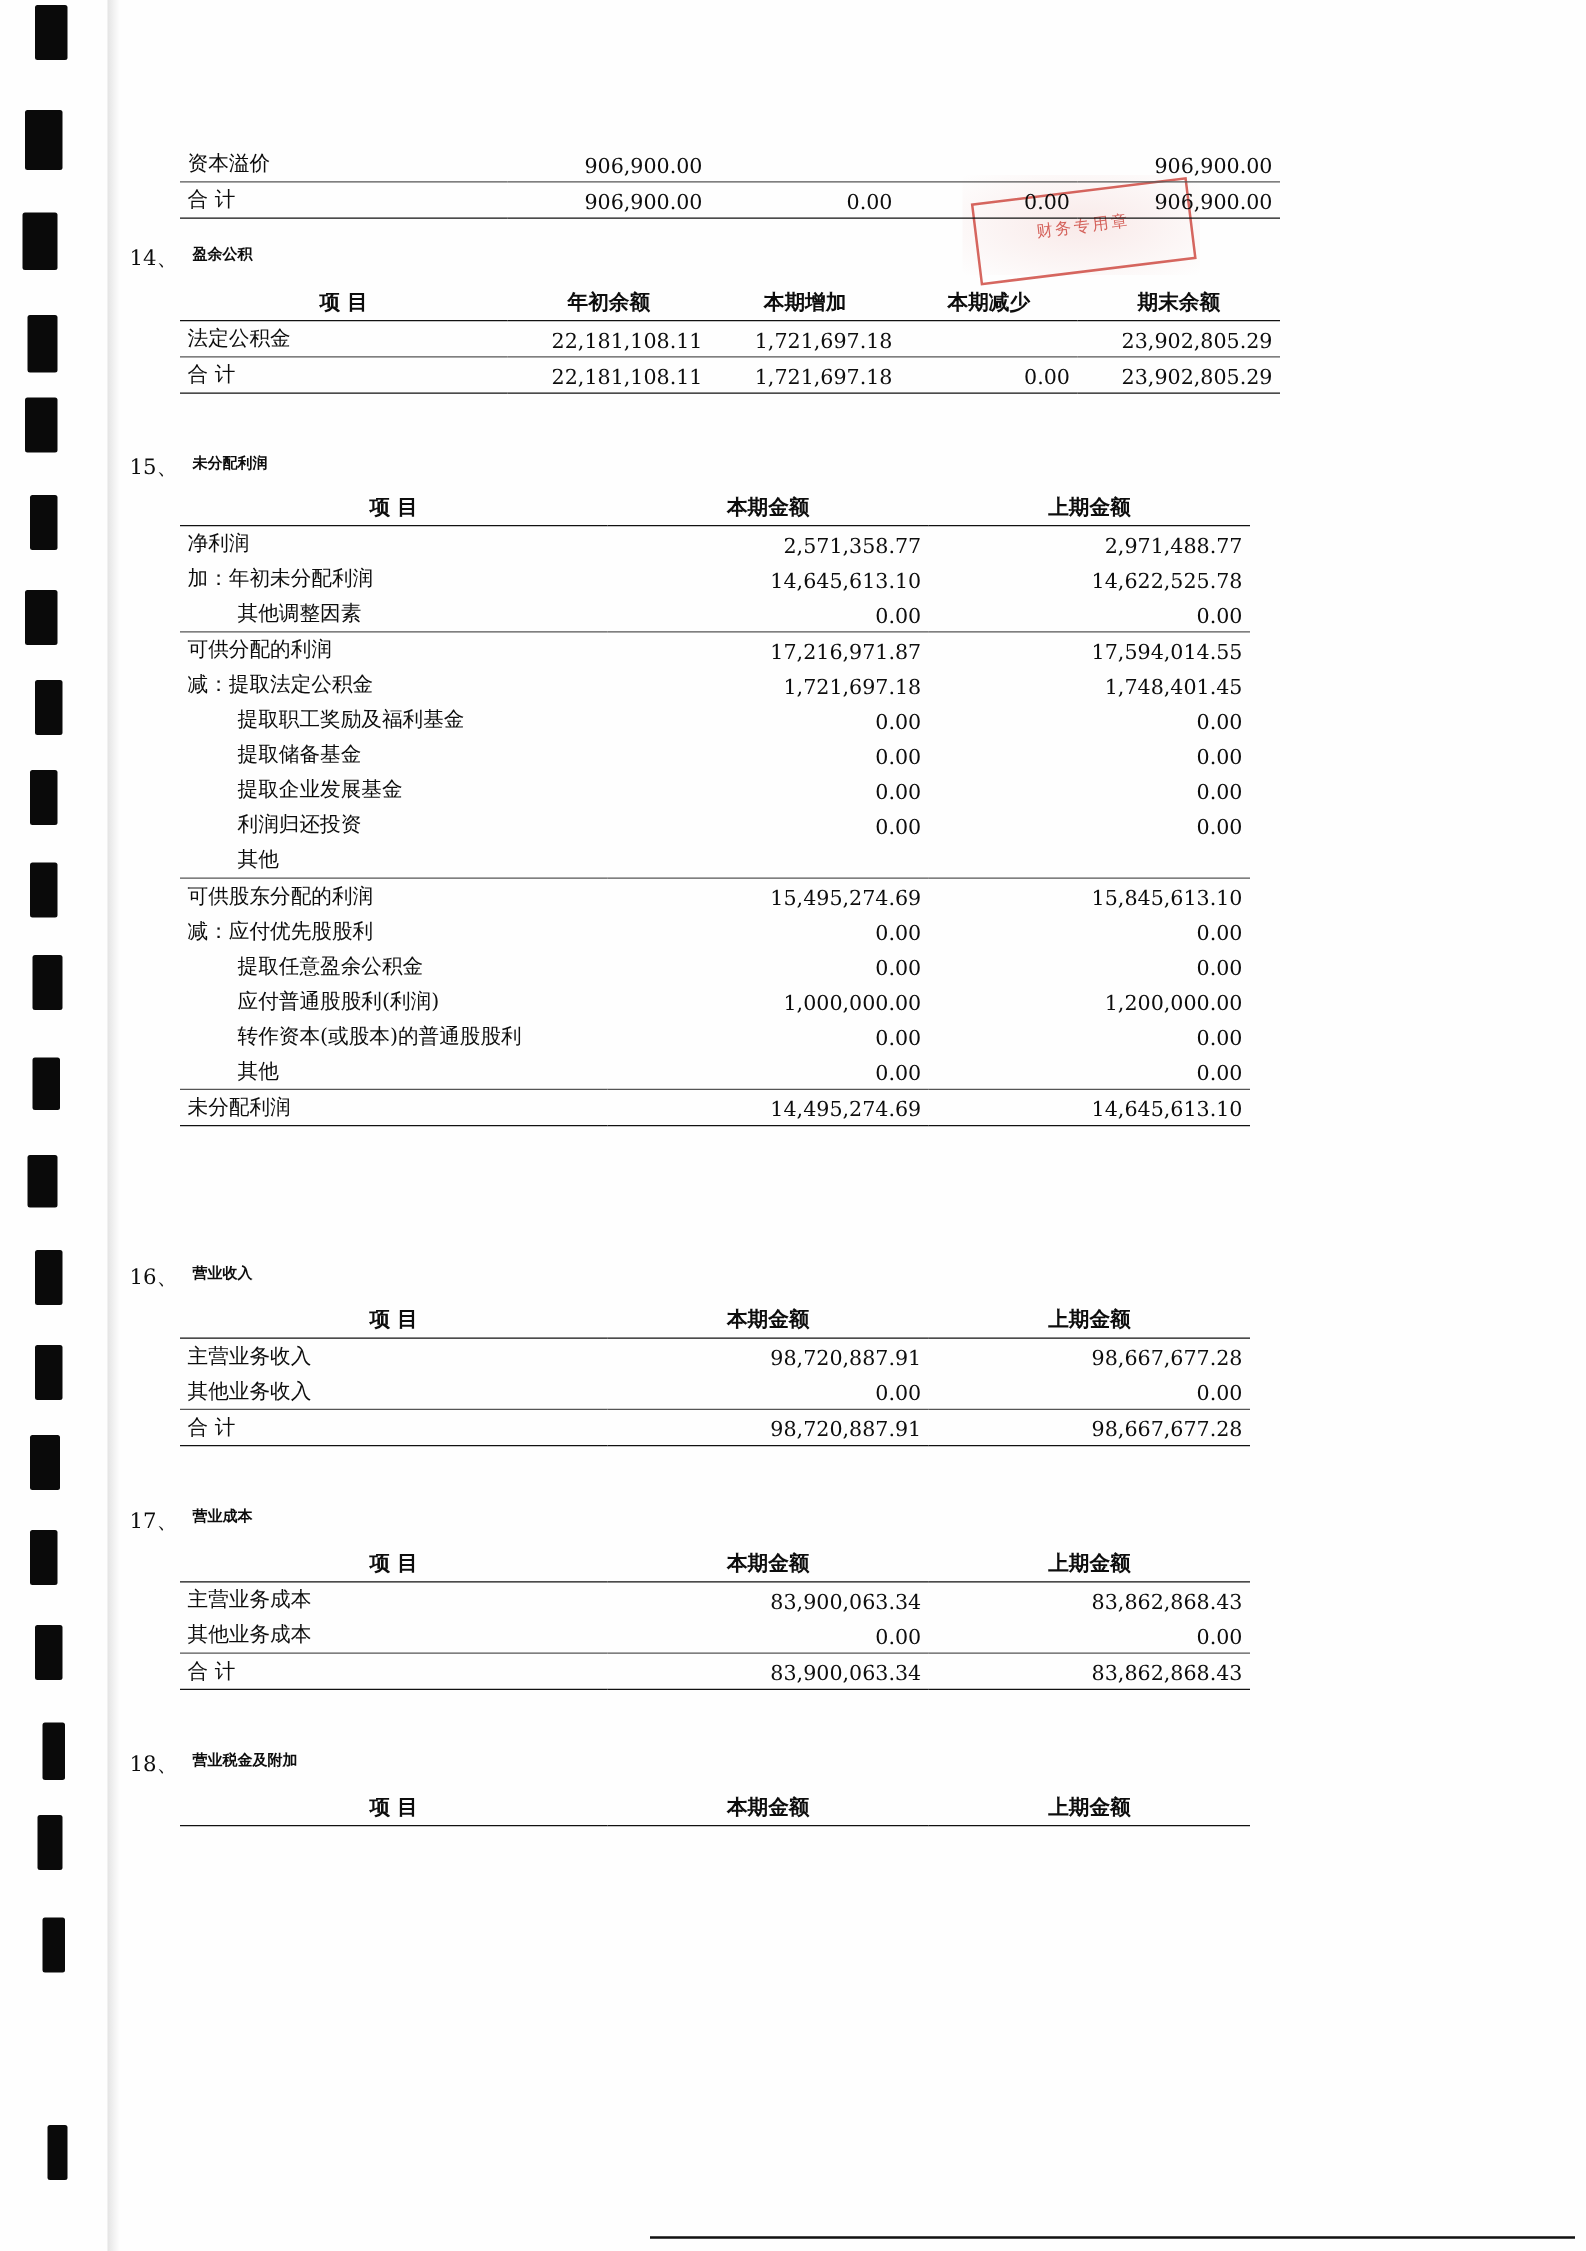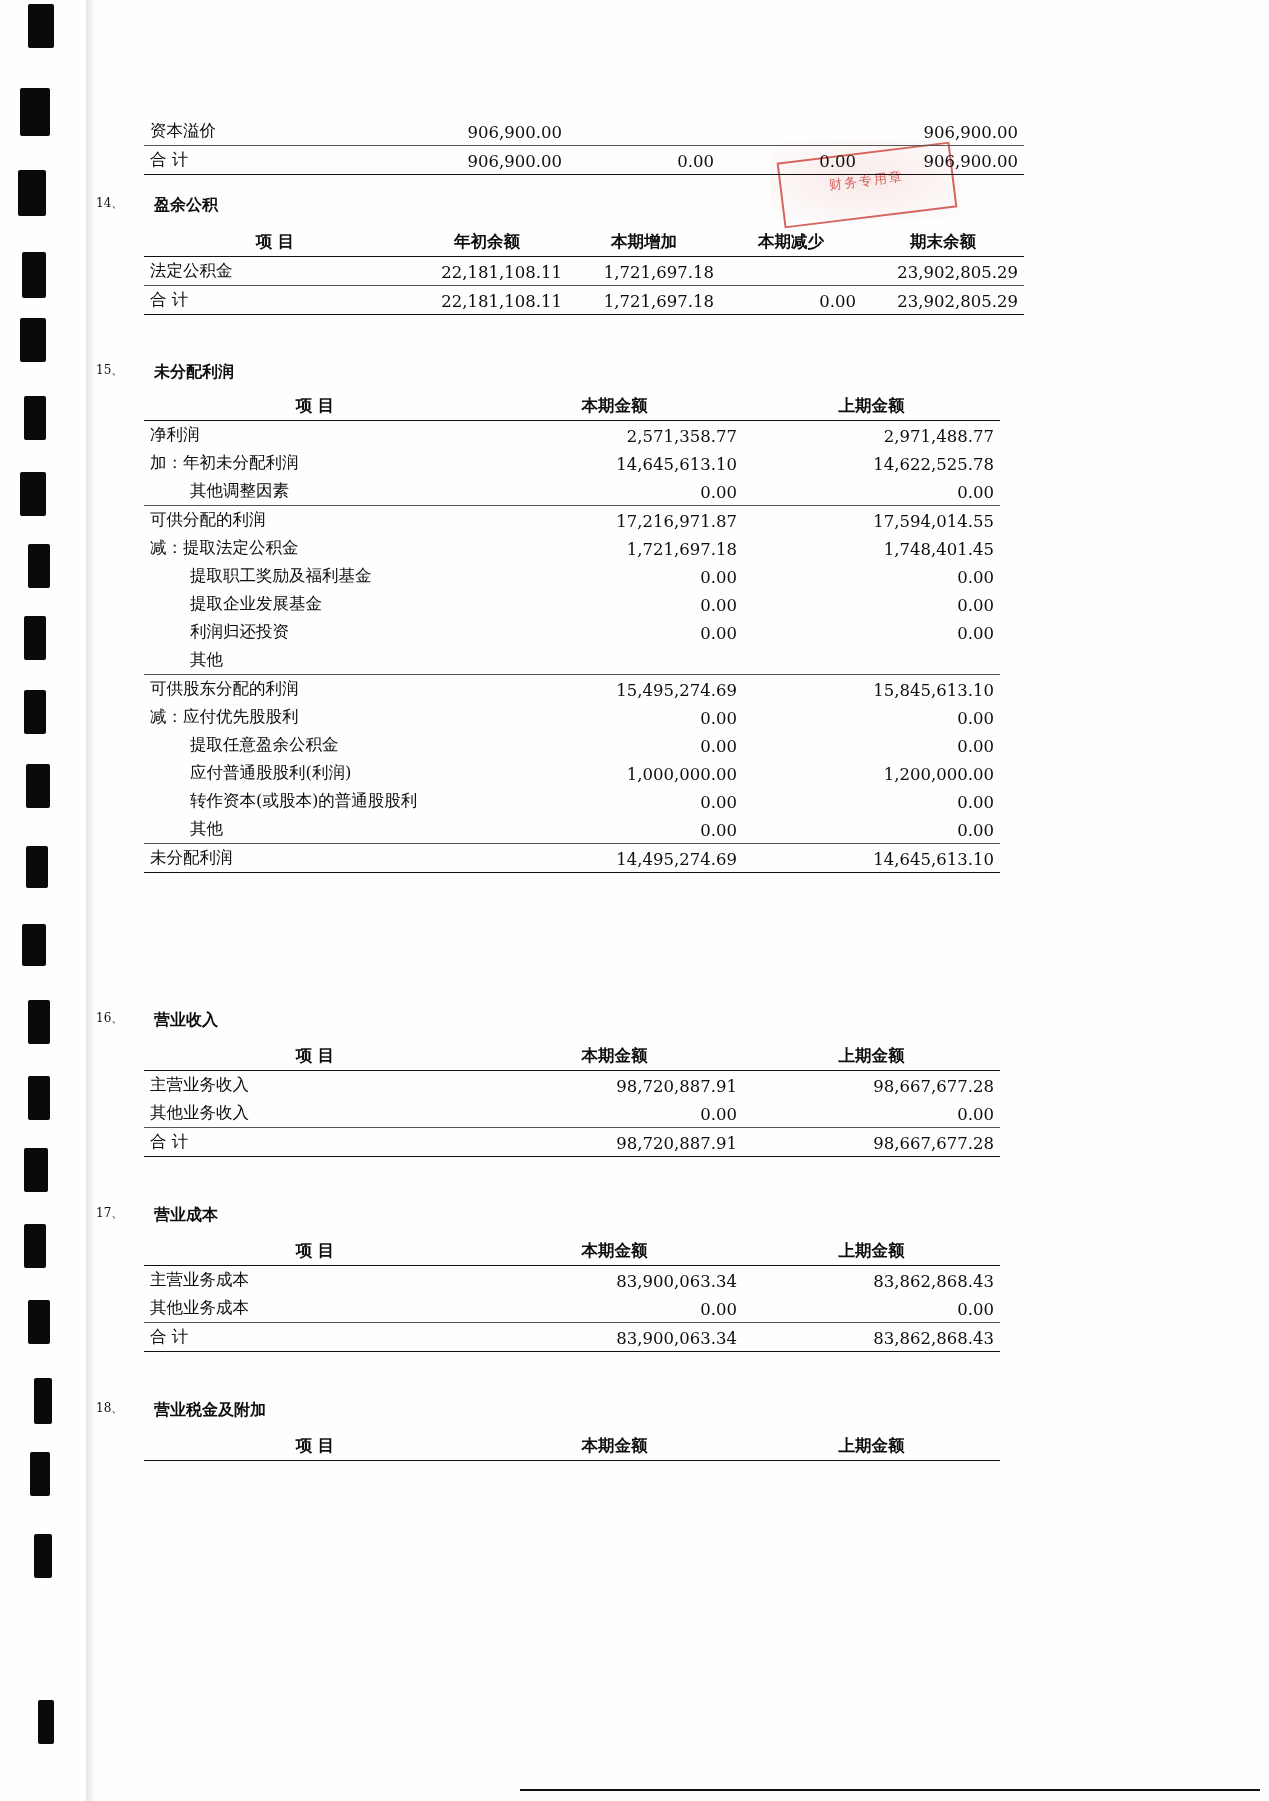--- a/index.html
+++ b/index.html
@@ -13,22 +13,22 @@
   .binding{position:absolute;left:0;top:0;width:90px;height:100%;}
   .hole{position:absolute;background:#0a0a0a;border-radius:2px;}
   .edge-shadow{position:absolute;left:86px;top:0;width:10px;height:100%;
      background:linear-gradient(90deg,rgba(0,0,0,0.10),rgba(0,0,0,0));}
   .bottom-line{position:absolute;left:520px;bottom:10px;width:740px;height:2px;background:#111;}
 
   .content{position:absolute;left:96px;top:0;right:0;bottom:0;}
 
   
   .section{position:absolute;}
-  .sec-no{position:absolute;left:0;width:54px;text-align:left;font-size:12px;}
-  .sec-title{position:absolute;left:58px;font-size:16px;font-weight:bold;}
+  .sec-no{position:absolute;left:0;width:54px;text-align:center;font-size:17px;}
+  .sec-title{position:absolute;left:58px;font-size:12px;font-weight:bold;}
 
   table.fin{border-collapse:collapse;position:absolute;}
   table.fin td{padding:3px 6px;font-size:16.5px;vertical-align:bottom;white-space:nowrap;}
   td.lbl{text-align:left;}
   td.num{text-align:right;font-variant-numeric:tabular-nums;}
   td.hdr{text-align:center;font-weight:bold;}
   .b{font-weight:normal;}
   tr.u td{border-bottom:1px solid #111;}
   tr.thin td{border-bottom:1px solid #555;}
   .ind2{padding-left:46px !important;margin-top:32px;}
@@ -163,20 +163,25 @@
         <td class="lbl">减：提取法定公积金</td>
         <td class="num">1,721,697.18</td>
         <td class="num">1,748,401.45</td>
       </tr>
       <tr>
         <td class="lbl ind2">提取职工奖励及福利基金</td>
         <td class="num">0.00</td>
         <td class="num">0.00</td>
       </tr>
       <tr>
+        <td class="lbl ind2">提取储备基金</td>
+        <td class="num">0.00</td>
+        <td class="num">0.00</td>
+      </tr>
+      <tr>
         <td class="lbl ind2">提取企业发展基金</td>
         <td class="num">0.00</td>
         <td class="num">0.00</td>
       </tr>
       <tr>
         <td class="lbl ind2">利润归还投资</td>
         <td class="num">0.00</td>
         <td class="num">0.00</td>
       </tr>
       <tr class="thin">

